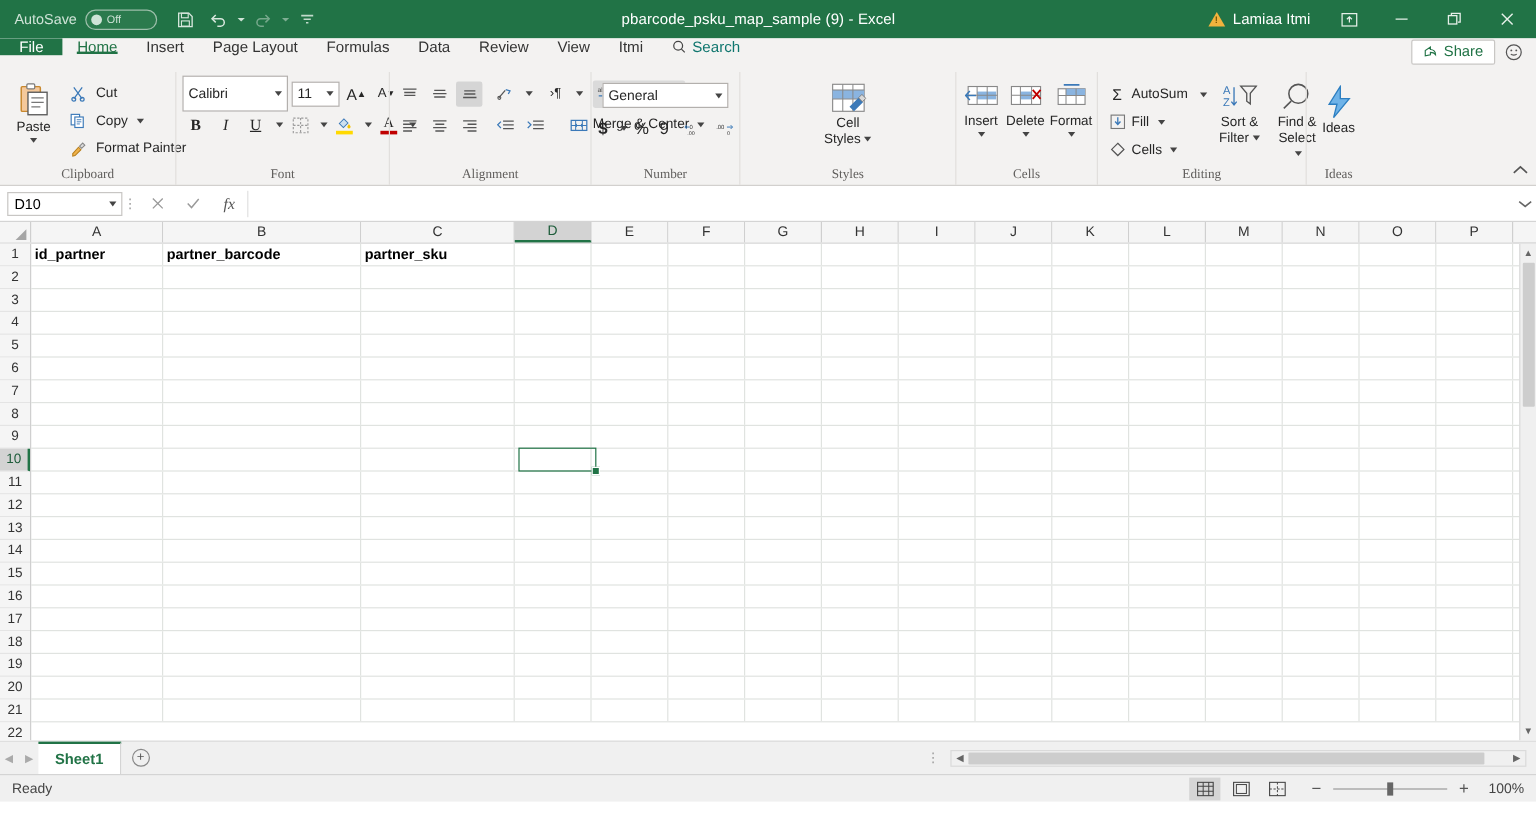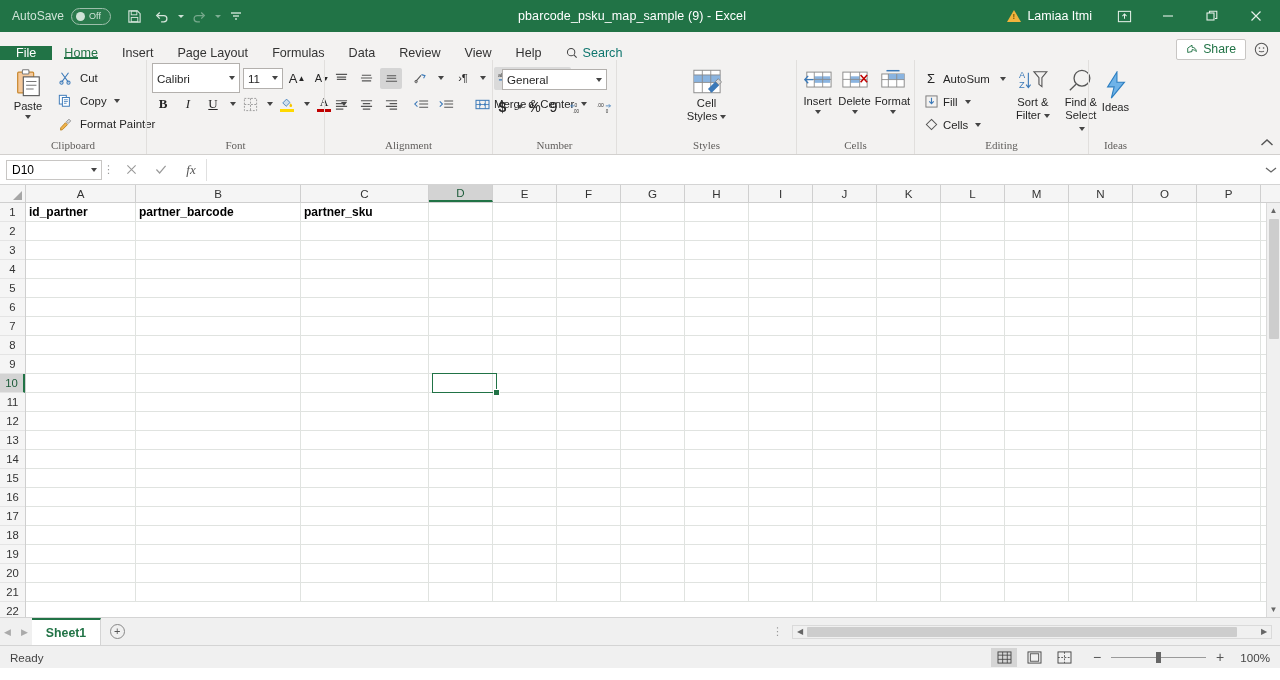--- a/index.html
+++ b/index.html
@@ -14,21 +14,21 @@
 
   
   .titlebar {
     height: 32px; background: #217346; display: flex; align-items: center;
     position: relative; color: #fff; font-size: 12px;
   }
   .qat { display: flex; align-items: center; padding-left: 12px; gap: 2px; }
   .autosave-wrap { display: flex; align-items: center; gap: 7px; margin-right: 8px; }
   .autosave-label { font-size: 12px; color: #cfe3d7; }
   .toggle {
-    width: 40px; height: 17px; border-radius: 9px; border: 1px solid #9dbfab;
+    width: 60px; height: 17px; border-radius: 9px; border: 1px solid #9dbfab;
     background: #2b7a4d; position: relative; display: flex; align-items: center;
   }
   .toggle .knob { width: 9px; height: 9px; border-radius: 50%; background: #cfe3d7; margin-left: 4px; }
   .toggle .off { font-size: 9px; color: #cfe3d7; margin-left: 4px; }
   .qat-btn {
     width: 26px; height: 26px; display: flex; align-items: center; justify-content: center;
     opacity: .92;
   }
   .qat-btn svg { display: block; }
   .caret-sm { width: 0; height: 0; border-left: 3px solid transparent; border-right: 3px solid transparent;
@@ -40,21 +40,21 @@
   .title-right { margin-left: auto; display: flex; align-items: center; padding-right: 2px; }
   .acct { display: flex; align-items: center; gap: 6px; font-size: 12.5px; padding: 0 10px; }
   .warn-tri { width: 0; height: 0; border-left: 7px solid transparent; border-right: 7px solid transparent;
     border-bottom: 12px solid #f2b33d; position: relative; }
   .warn-tri::after { content: "!"; position: absolute; left: -2px; top: 2px; font-size: 8px; color: #7a5600; font-weight: bold; }
   .win-btn { width: 44px; height: 32px; display: flex; align-items: center; justify-content: center; }
   .win-btn svg { display: block; }
 
   
   .tabbar {
-    height: 28px; background: #f3f2f1; display: flex; align-items: flex-end;
+    height: 28px; background: #f3f2f1; display: flex; align-items: flex-start;
     font-size: 12.6px; color: #333; position: relative;
   }
   .tab { padding: 0 12px; display: flex; align-items: center; cursor: default; position: relative; }
   .tab.file { color: #fff; background: #217346; padding: 0 16px; }
   .tab.active { color: #217346; font-weight: normal; }
   .tab.active::after {
     content: ""; position: absolute; left: 12px; right: 12px; bottom: 1px; height: 2.5px; background: #217346;
   }
   .tab-search { display: flex; align-items: center; gap: 5px; padding: 0 12px; color: #0f766e; }
   .tabbar-right { margin-left: auto; display: flex; align-items: center; gap: 4px; padding-right: 8px; }
@@ -277,21 +277,21 @@
 
 <div class="tabbar">
   <div class="tab file">File</div>
   <div class="tab active">Home</div>
   <div class="tab">Insert</div>
   <div class="tab">Page Layout</div>
   <div class="tab">Formulas</div>
   <div class="tab">Data</div>
   <div class="tab">Review</div>
   <div class="tab">View</div>
-  <div class="tab">Help</div>
+  <div class="tab">Itmi</div>
   <div class="tab-search">
     <svg width="12" height="12" viewBox="0 0 14 14">
         <circle cx="6" cy="6" r="4.3" fill="none" stroke="#444" stroke-width="1.2"></circle>
         <path d="M9.2 9.2l3.2 3.2" stroke="#444" stroke-width="1.2"></path>
       </svg>
     <span>Search</span>
   </div>
   <div class="tabbar-right">
     <div class="share-btn">
       <svg width="12" height="12" viewBox="0 0 14 14">

